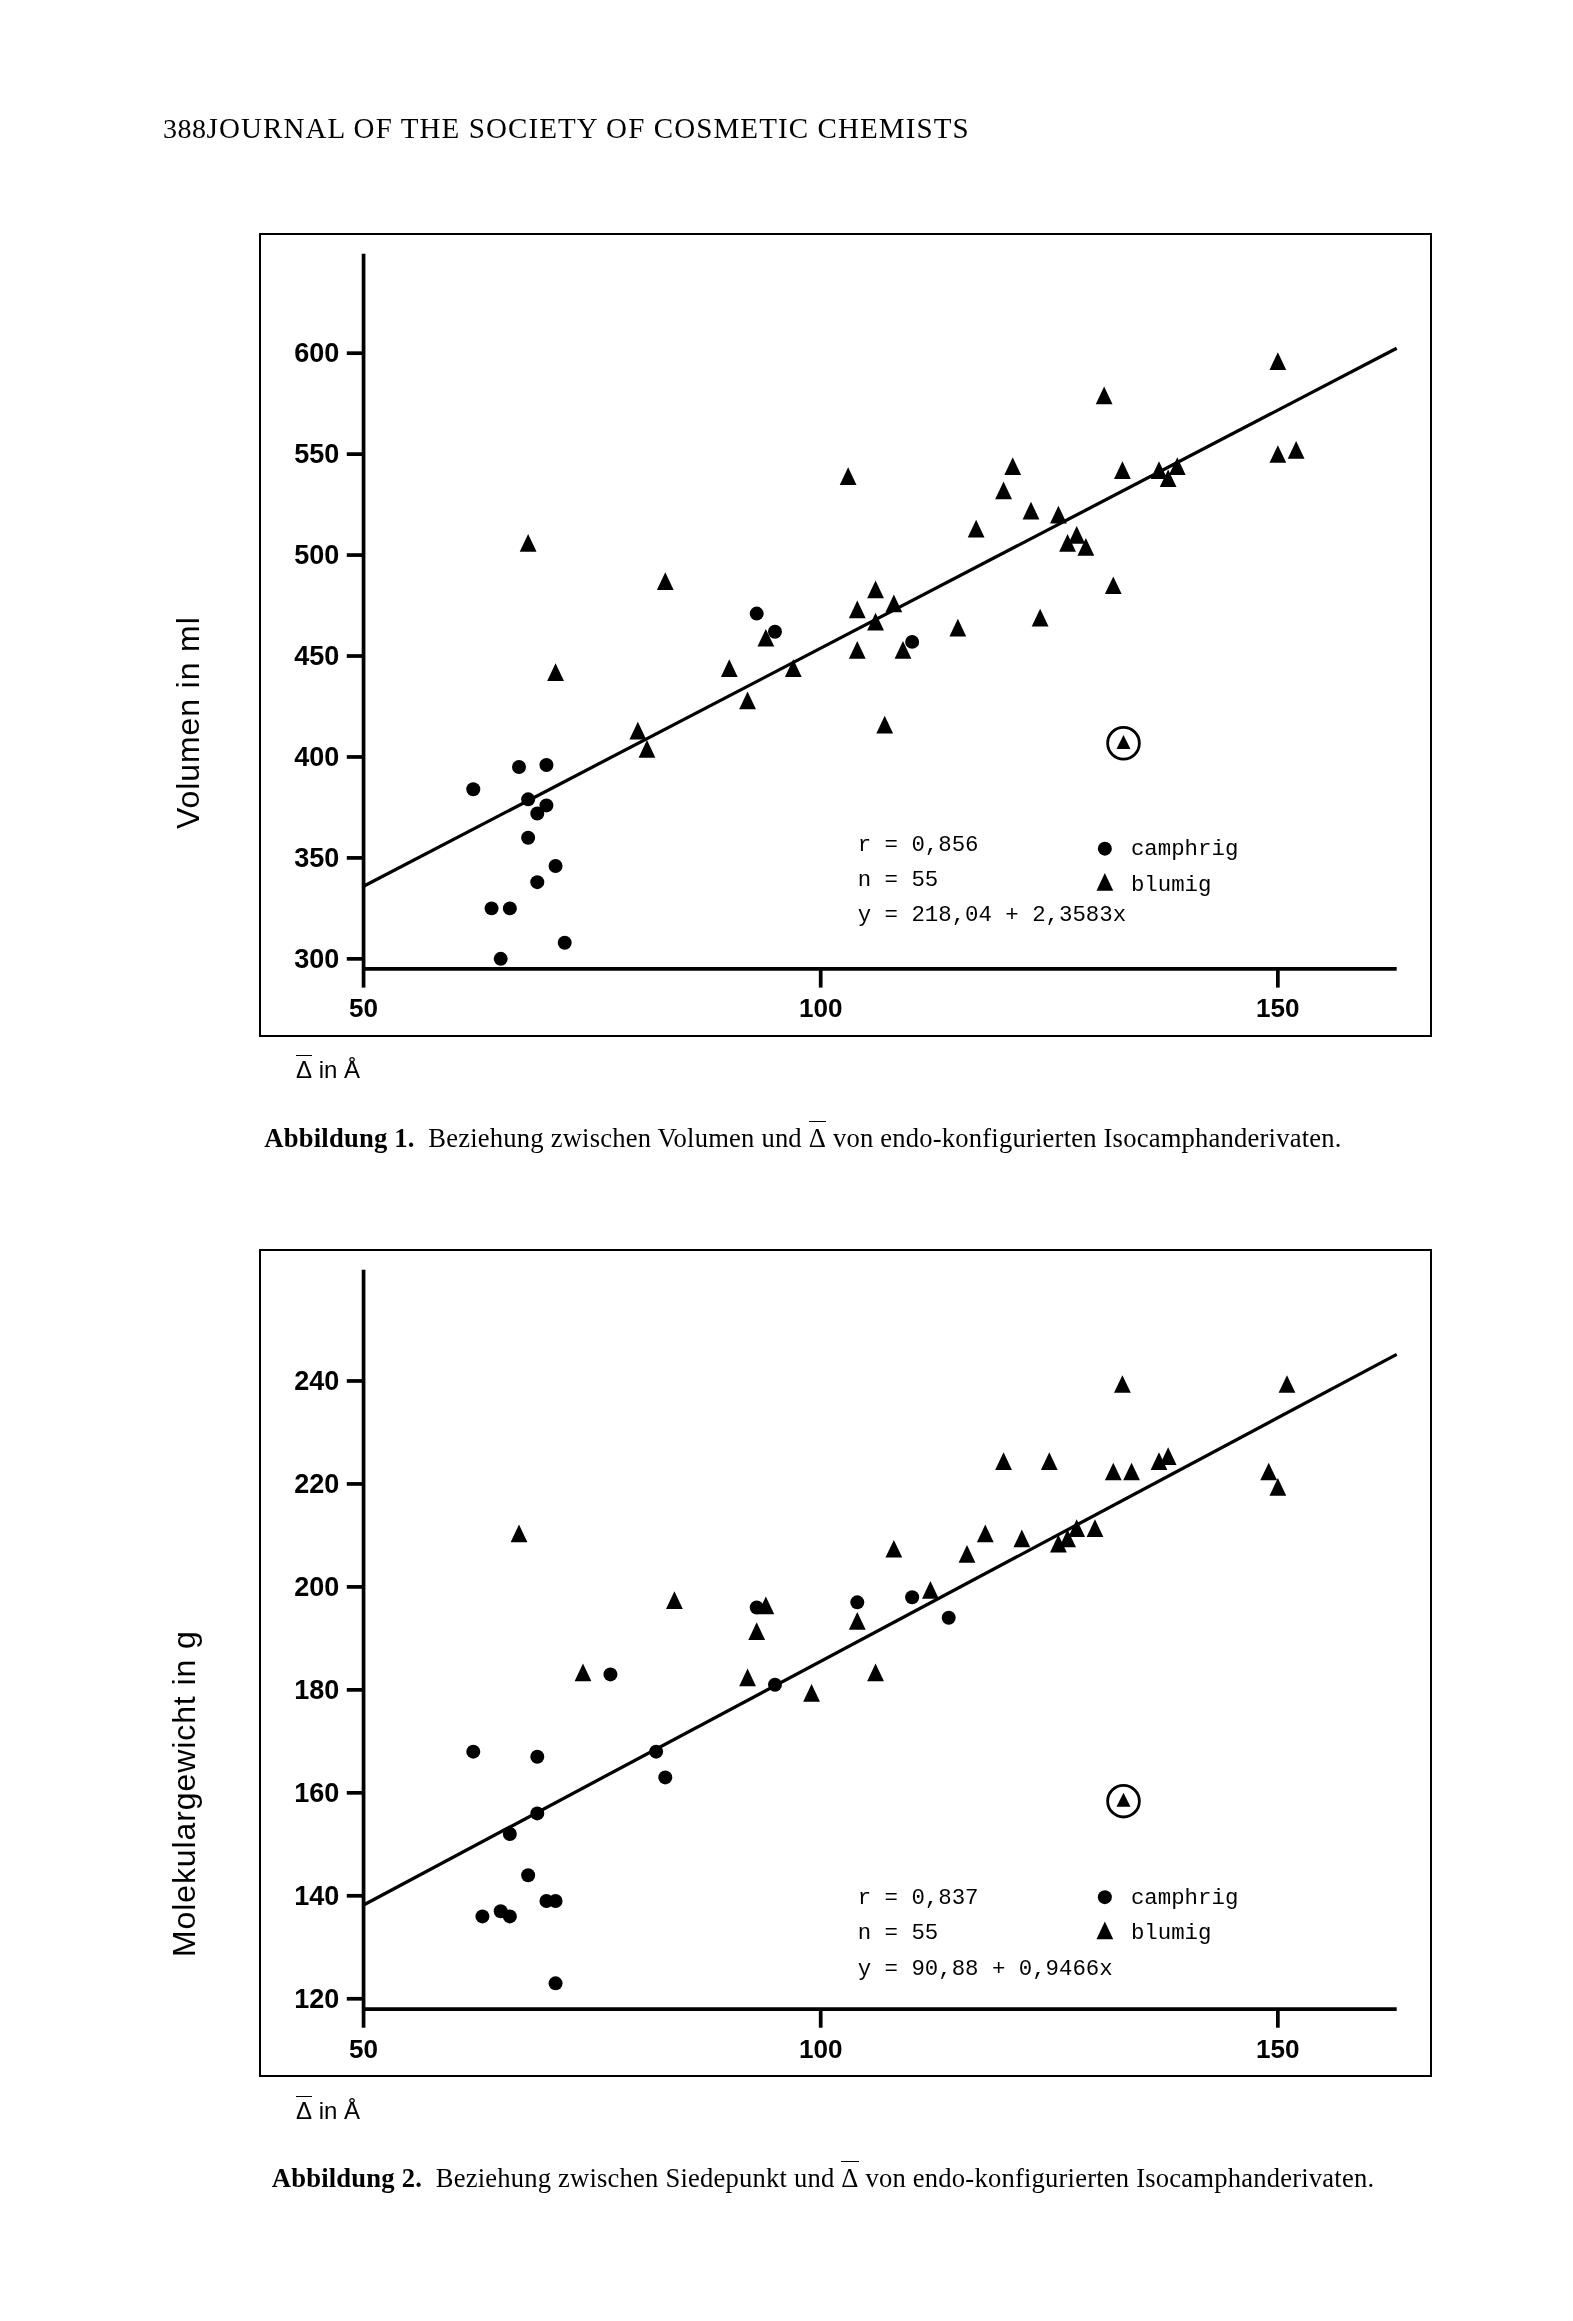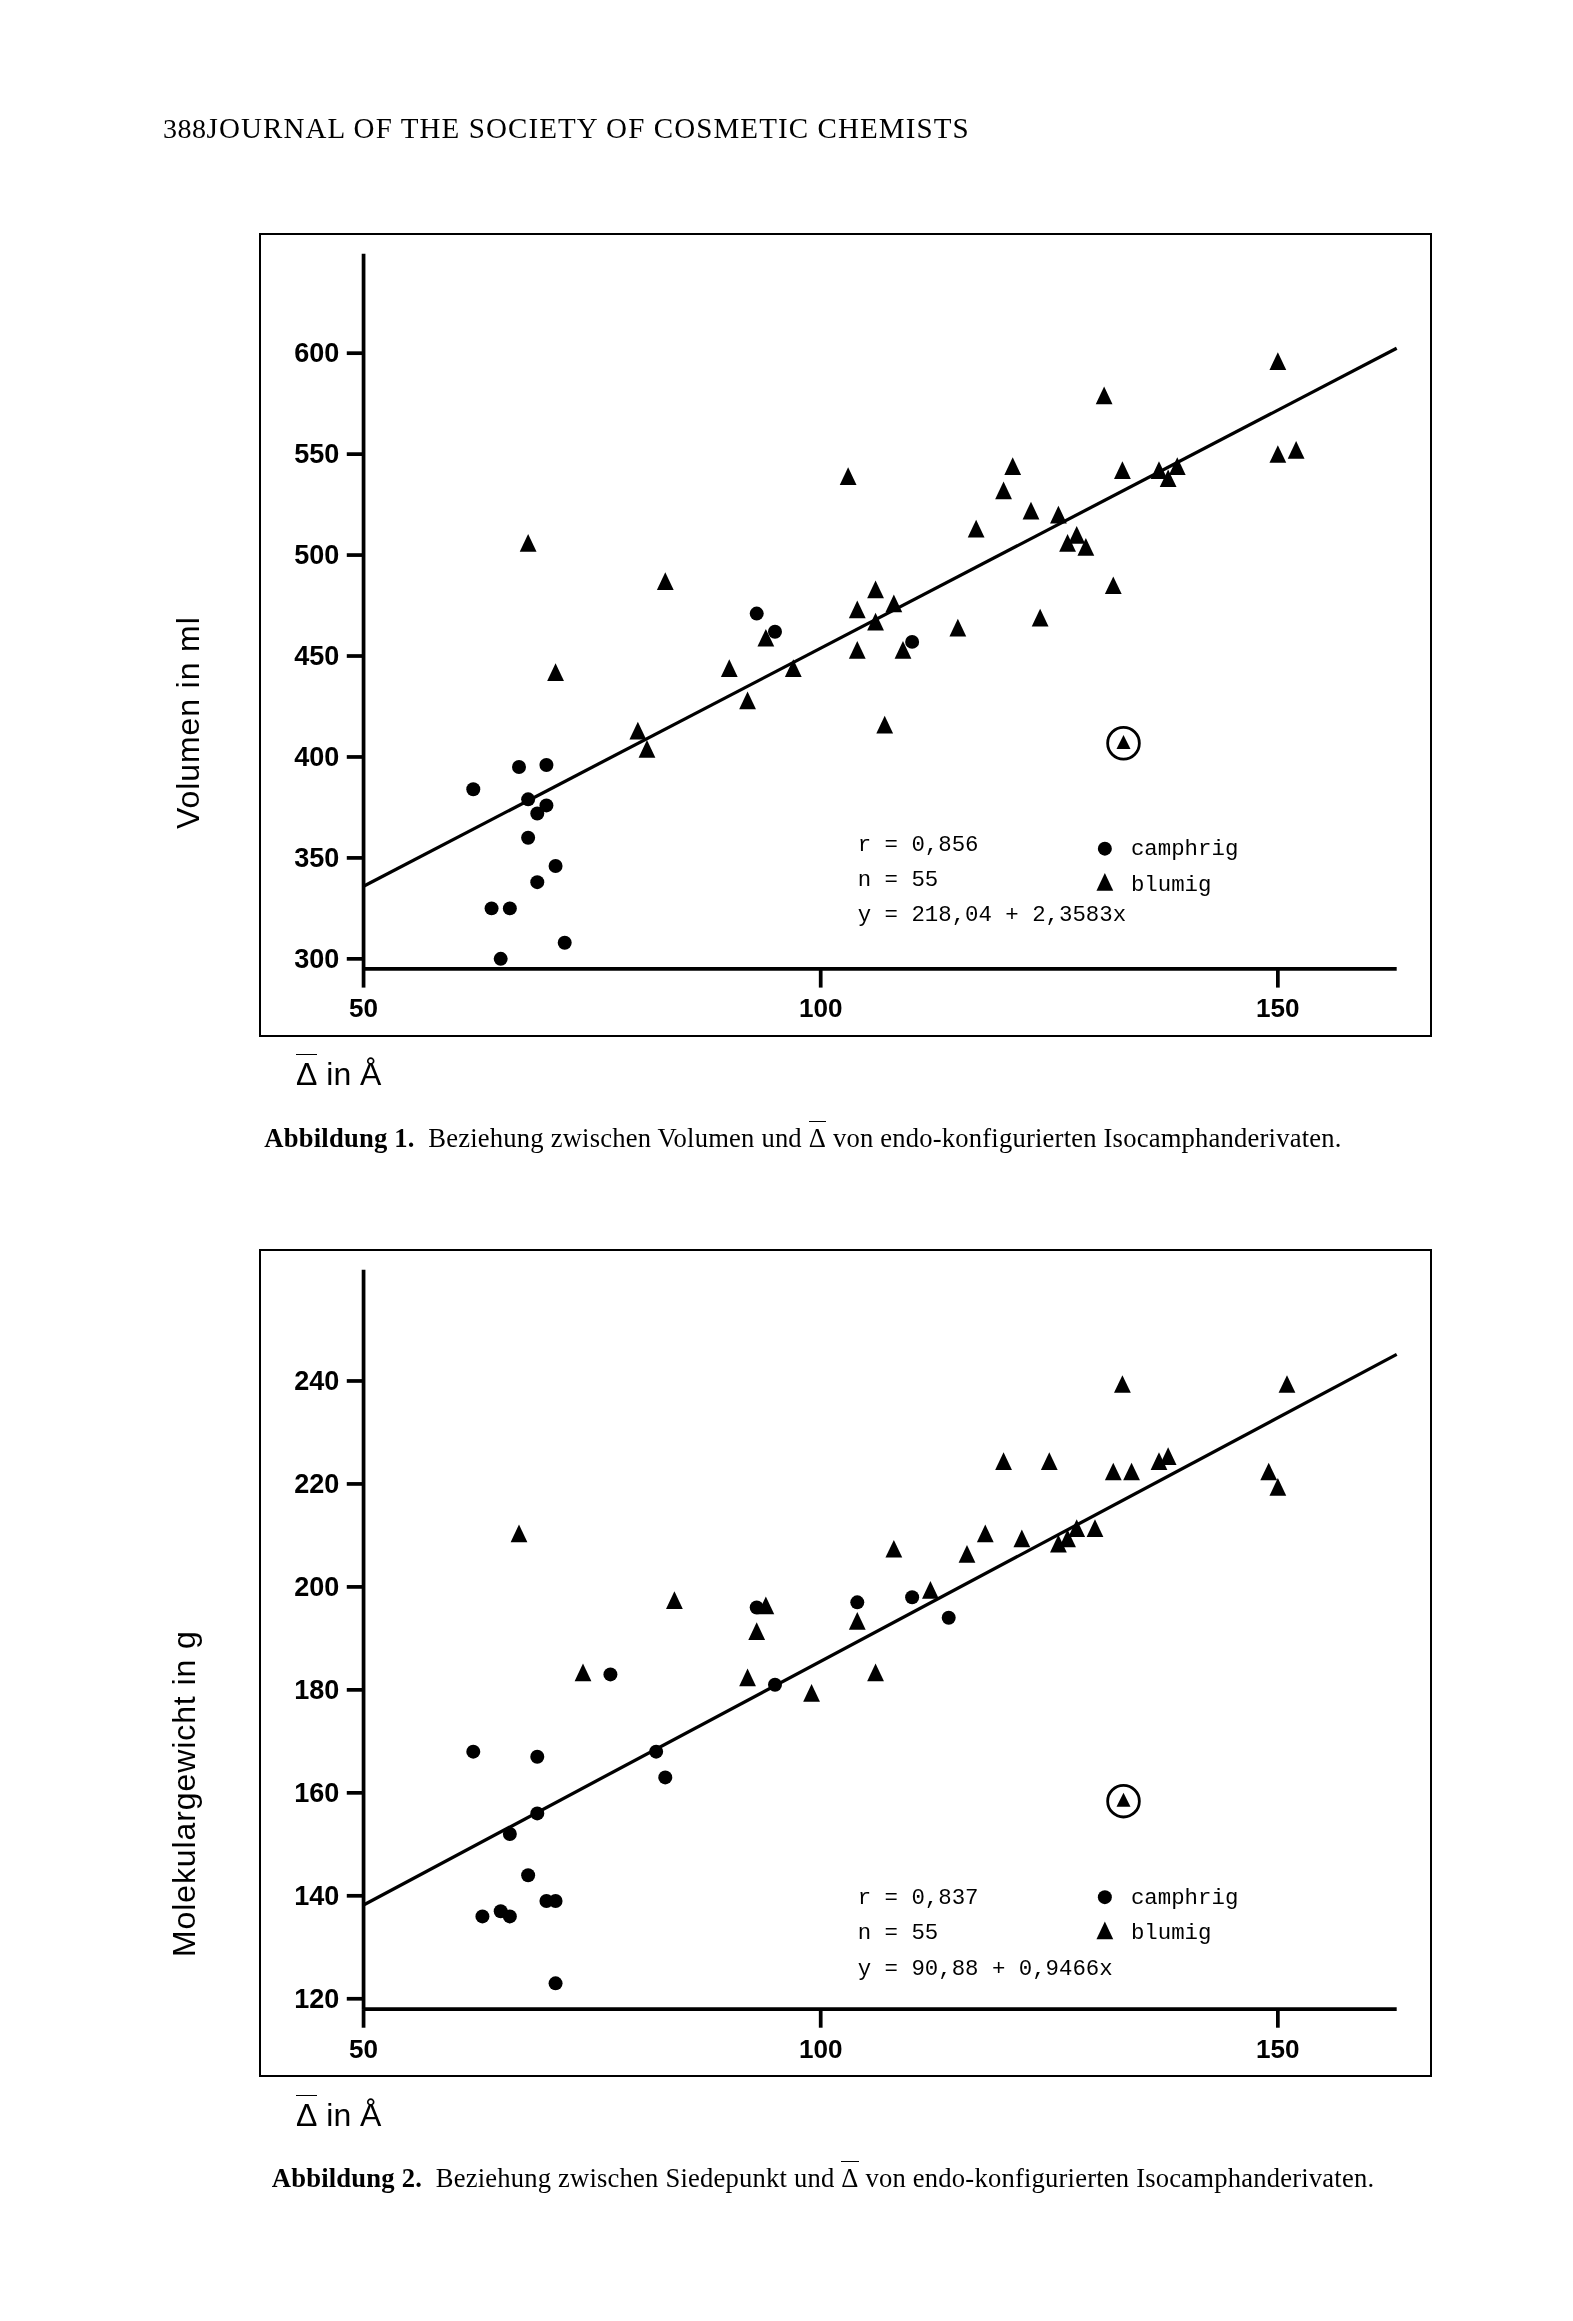--- a/index.html
+++ b/index.html
@@ -80,21 +80,21 @@
     font-size: 32px;
     letter-spacing: 0.9px;
     white-space: nowrap;
   }
   #fig1-ylabel { left: 170px; top: 615px; }
   #fig2-ylabel { left: 166px; top: 736px; }
 
   .xlabel {
     position: absolute;
     font-family: "Liberation Sans", sans-serif;
-    font-size: 32px;
+    font-size: 24px;
     white-space: nowrap;
   }
   #fig1-xlabel { left: 296px; top: 842px; }
   #fig2-xlabel { left: 296px; top: 876px; }
   .caption {
     position: absolute;
     width: 1574px;
     text-align: center;
     font-size: 26.6px;
     letter-spacing: 0.2px;

